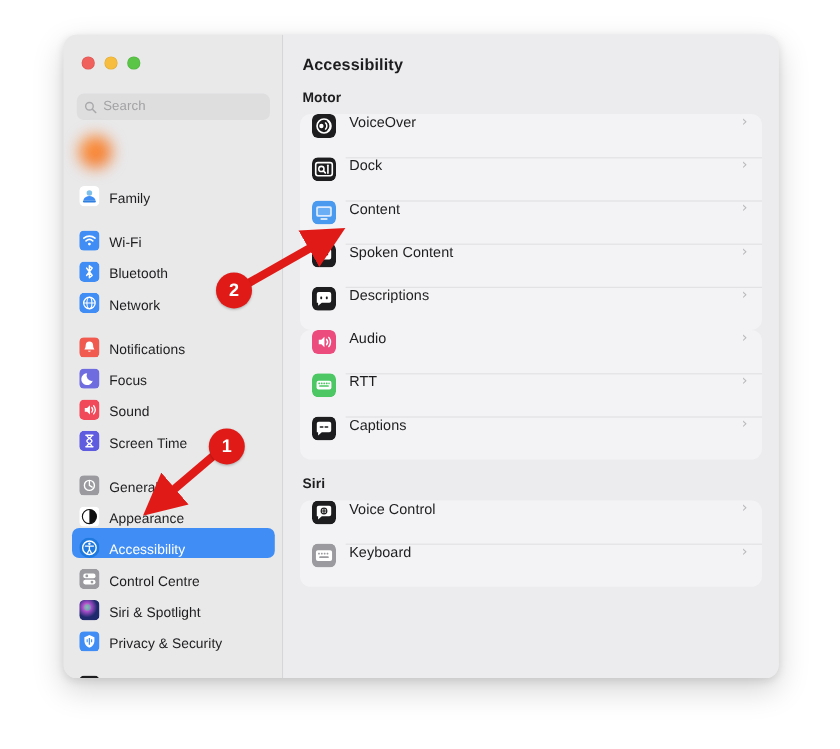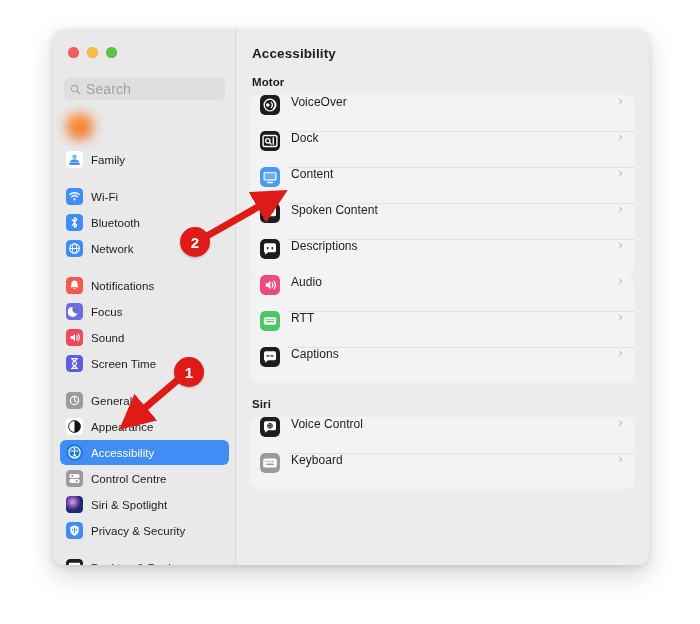--- a/index.html
+++ b/index.html
@@ -75,21 +75,21 @@
     align-items: center;
     padding: 0 6px;
     gap: 5px;
   }
   #search-field .mag {
     width: 11px; height: 11px;
     flex: 0 0 auto;
     opacity: .45;
   }
   #search-field .ph {
-    font-size: 14px;
+    font-size: 11px;
     color: #a2a2a4;
     letter-spacing: .1px;
   }
 
   
   #account-row {
     position: absolute;
     left: 7px;
     top: 80px;
     width: 168px;
@@ -111,21 +111,21 @@
 
   
   #sidebar-list {
     position: absolute;
     left: 0; top: 118px;
     width: 183px;
     padding: 0 7px;
   }
   .side-item {
     display: flex;
-    align-items: center;
+    align-items: flex-end;
     gap: 8px;
     height: 25px;
     padding: 0 6px;
     border-radius: 6px;
     margin-bottom: 1px;
     cursor: default;
   }
   .side-item.selected { background: #3f8df5; }
   .side-item.selected .side-label { color: #ffffff; }
   .side-label {

